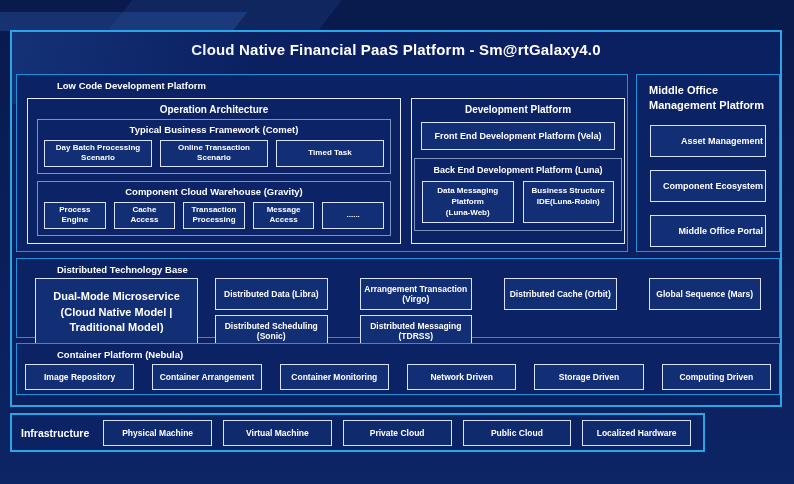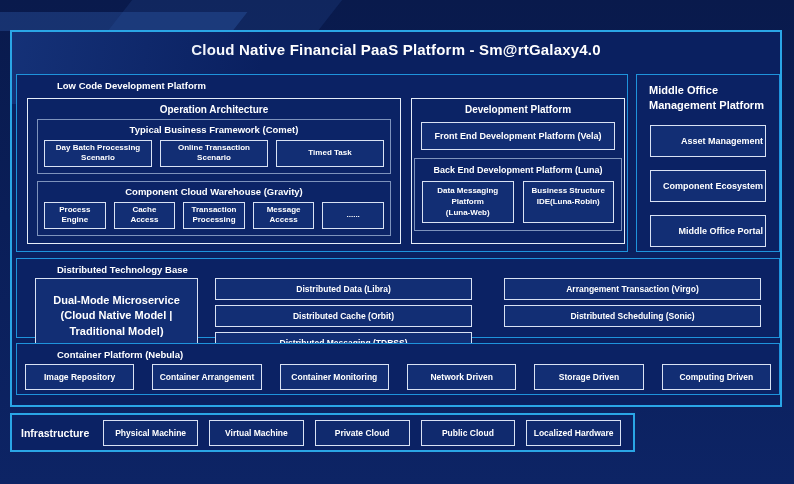--- a/index.html
+++ b/index.html
@@ -54,29 +54,29 @@
 
   .mo-title { font-weight:bold; font-size:11px; padding:8px 12px 0; line-height:1.35; }
   .mo-items { display:flex; flex-direction:column; gap:13px; padding:12px 13px 0; }
   .mo-item { border:1px solid #D9E2F4; background:#122E74; text-align:right; font-size:9px;
     font-weight:bold; padding:10px 2px; }
 
   .dtb-body { display:flex; padding:3px 18px 0; gap:17px; }
   .dual-mode { width:163px; border:1px solid #D9E2F4; background:#122E74; display:flex;
     flex-direction:column; justify-content:center; text-align:center; font-size:11px;
     font-weight:bold; line-height:1.4; padding:3px 6px; min-height:50px; }
-  .dtb-grid { flex:1; display:grid; grid-template-columns:repeat(2,1fr); gap:5px 32px; }
+  .dtb-grid { flex:1; display:grid; grid-template-columns:repeat(4,1fr); gap:5px 32px; }
   .dtb-item { border:1px solid #D9E2F4; background:#122E74; display:flex; align-items:center;
     justify-content:center; font-size:8.5px; font-weight:bold; padding:5px 2px; text-align:center; }
 
   .cp-items { display:flex; gap:18px; padding:4px 8px 0; }
   .cp-item { flex:1; border:1px solid #D9E2F4; background:#122E74; text-align:center;
     font-size:8.5px; font-weight:bold; padding:7px 2px; }
 
-  .infra-box { position:absolute; left:10px; top:413px; width:625px; height:39px;
+  .infra-box { position:absolute; left:10px; top:413px; width:695px; height:39px;
     border:2px solid #2AA6E6; background:#0B2264; display:flex; align-items:center; }
   .infra-label { font-weight:bold; font-size:10.5px; padding:0 14px 0 9px; white-space:nowrap; }
   .infra-items { display:flex; flex:1; gap:11px; padding-right:12px; }
   .infra-item { flex:1; border:1px solid #D9E2F4; background:#102A6E; text-align:center;
     font-size:8.5px; font-weight:bold; padding:7px 2px; }
 </style>
 </head>
 <body>
 
 <div class="streak1"></div>
@@ -145,20 +145,21 @@
     <div class="sec-label-center">Distributed Technology Base</div>
     <div class="dtb-body">
       <div class="dual-mode">
         <span>Dual-Mode Microservice</span>
         <span>(Cloud Native Model | Traditional Model)</span>
       </div>
       <div class="dtb-grid">
         <div class="dtb-item">Distributed Data (Libra)</div>
         <div class="dtb-item">Arrangement Transaction (Virgo)</div>
         <div class="dtb-item">Distributed Cache (Orbit)</div>
+        <div class="dtb-item">Global Sequence (Mars)</div>
         <div class="dtb-item">Distributed Scheduling (Sonic)</div>
         <div class="dtb-item">Distributed Messaging (TDRSS)</div>
       </div>
     </div>
   </div>
 
   <div class="sec sec-cplat">
     <div class="sec-label-center">Container Platform (Nebula)</div>
     <div class="cp-items">
       <div class="cp-item">Image Repository</div>

